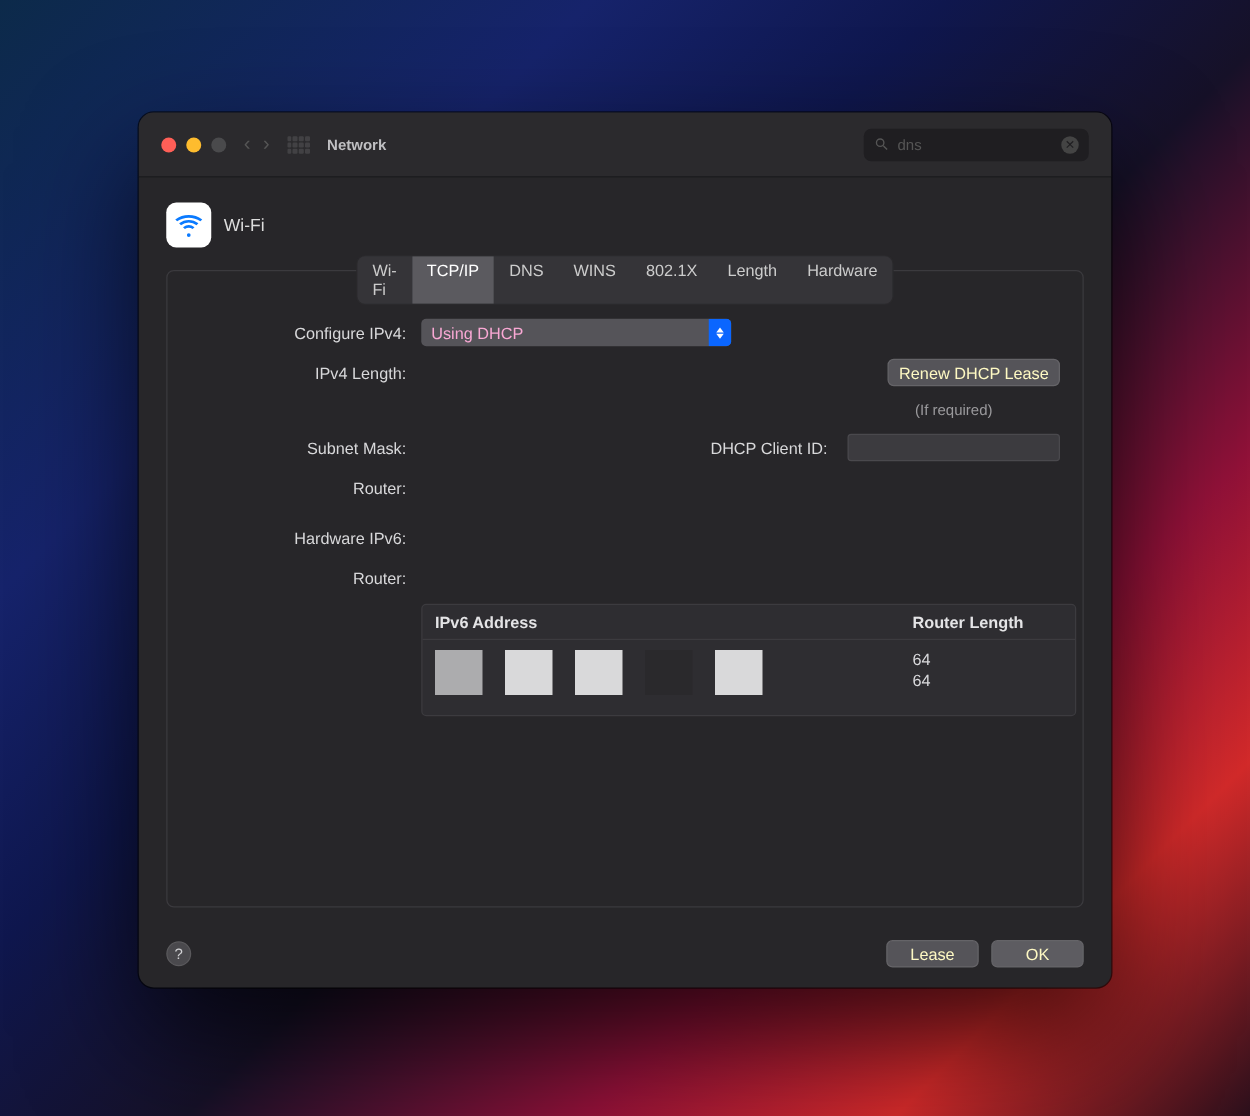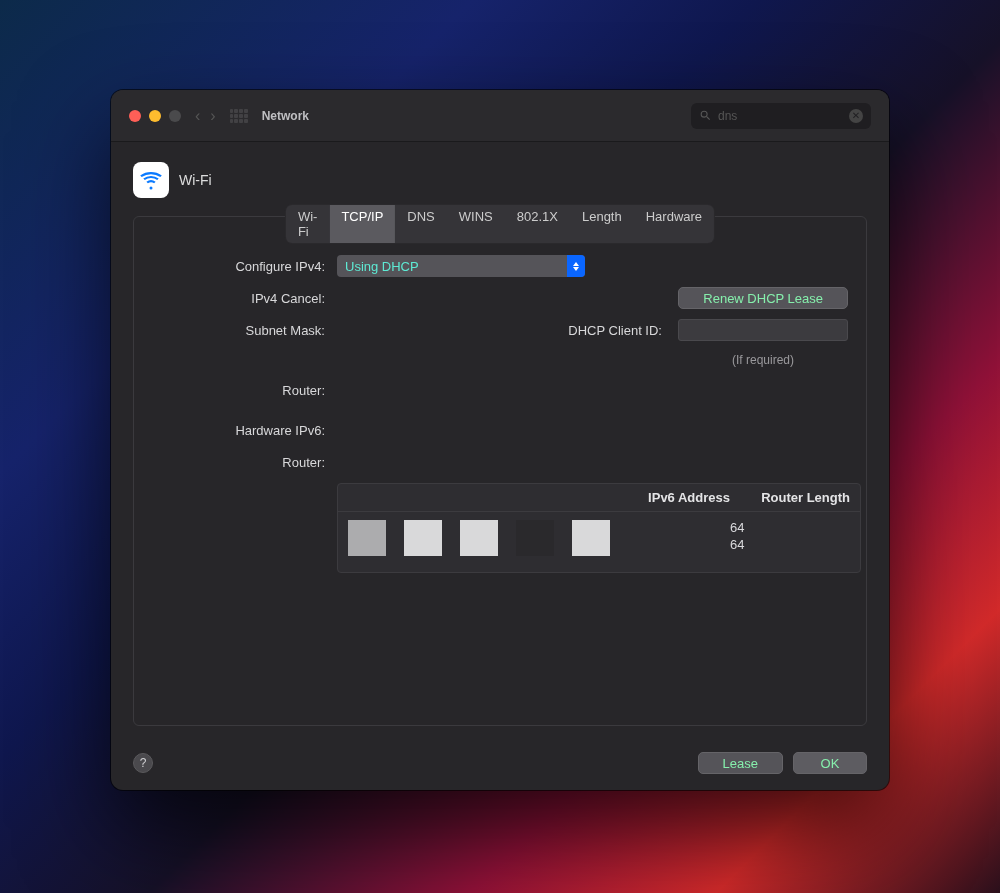--- a/index.html
+++ b/index.html
@@ -85,39 +85,39 @@
 
   .form { padding-top: 10px; }
   .row { display:flex; align-items:center; margin-bottom: 10px; min-height:22px; }
   .lbl { width: 185px; text-align:right; padding-right:12px; color:#d8d8da; }
   .val { flex:1; display:flex; align-items:center; gap:8px; }
 
   .select {
     width: 248px; height:22px;
     background:#555459; border-radius:4px;
     display:flex; align-items:center; padding:0 0 0 8px;
-    color:#5eead4; font-size:13px;
+    color:#f9a8d4; font-size:13px;
     position:relative; overflow:hidden;
   }
   .select .txt { flex:1; }
   .select .stepper {
     width:18px; height:100%; background:#0a66ff;
     display:flex; flex-direction:column; align-items:center; justify-content:center;
     gap:1px;
   }
   .select .stepper::before,.select .stepper::after{
     content:""; width:0; height:0; border-left:3px solid transparent; border-right:3px solid transparent;
   }
   .select .stepper::before{ border-bottom:4px solid #fff; }
   .select .stepper::after{ border-top:4px solid #fff; }
 
   .btn {
-    height:22px; padding:0 24px;
+    height:22px; padding:0 8px;
     background:#555459; border-radius:5px;
-    color:#86efac; font-size:13px;
+    color:#fef9c3; font-size:13px;
     display:inline-flex; align-items:center;
     border:1px solid #656468; cursor:default;
   }
   .btn.primary { background:#5d5c61; }
 
   .dhcp-row .val { justify-content: flex-end; }
   .dhcp-client-row { align-items:center; }
   .mini-lbl { color:#d8d8da; margin-right:8px; }
   .textfield {
     width:170px; height:22px; background:#3c3b3f; border:1px solid #4a494d; border-radius:3px;
@@ -126,21 +126,21 @@
 
   .section-gap { height: 8px; }
 
   .table {
     margin-left: 185px;
     width: 524px;
     background:#2e2d31;
     border-radius:4px;
     border:1px solid #3c3b3f;
   }
-  .thead{ display:flex; padding:6px 10px; border-bottom:1px solid #3c3b3f; font-weight:600; color:#e4e4e6;text-align:right; }
+  .thead{ display:flex; padding:6px 10px; border-bottom:1px solid #3c3b3f; font-weight:600; color:#e4e4e6; }
   .th-addr{ flex:1; }
   .th-pref{ width:120px; }
   .tbody{ padding: 8px 10px 16px; display:flex; }
   .addr-col{ flex:1; display:flex; gap:18px; align-items:center; }
   .block{ width:38px; height:36px; background:#d9d9da; }
   .block.grey{ background:#acacae; }
   .block.dark{ background:#2a292c; }
   .pref-col{ width:120px; display:flex; flex-direction:column; gap:2px; color:#d9d9dc; }
 
   .footer {
@@ -219,40 +219,40 @@
           <div class="lbl">Configure IPv4:</div>
           <div class="val">
             <div class="select">
               <span class="txt">Using DHCP</span>
               <span class="stepper"></span>
             </div>
           </div>
         </div>
 
         <div class="row dhcp-row">
-          <div class="lbl">IPv4 Cancel:</div>
+          <div class="lbl">IPv4 Length:</div>
           <div class="val">
             <div class="btn">Renew DHCP Lease</div>
+          </div>
+        </div>
+
+        <div class="row" style="margin-top:-4px;">
+          <div class="lbl"></div>
+          <div class="val" style="justify-content:flex-end;">
+            <div class="hint">(If required)</div>
           </div>
         </div>
 
         <div class="row dhcp-client-row">
           <div class="lbl">Subnet Mask:</div>
           <div class="val" style="justify-content:flex-end;">
             <span class="mini-lbl">DHCP Client ID:</span>
             <div style="display:flex;flex-direction:column;align-items:center;">
               <div class="textfield"></div>
             </div>
-          </div>
-        </div>
-
-        <div class="row" style="margin-top:-4px;">
-          <div class="lbl"></div>
-          <div class="val" style="justify-content:flex-end;">
-            <div class="hint">(If required)</div>
           </div>
         </div>
 
         <div class="row">
           <div class="lbl">Router:</div>
           <div class="val"></div>
         </div>
 
         <div class="section-gap"></div>
 

